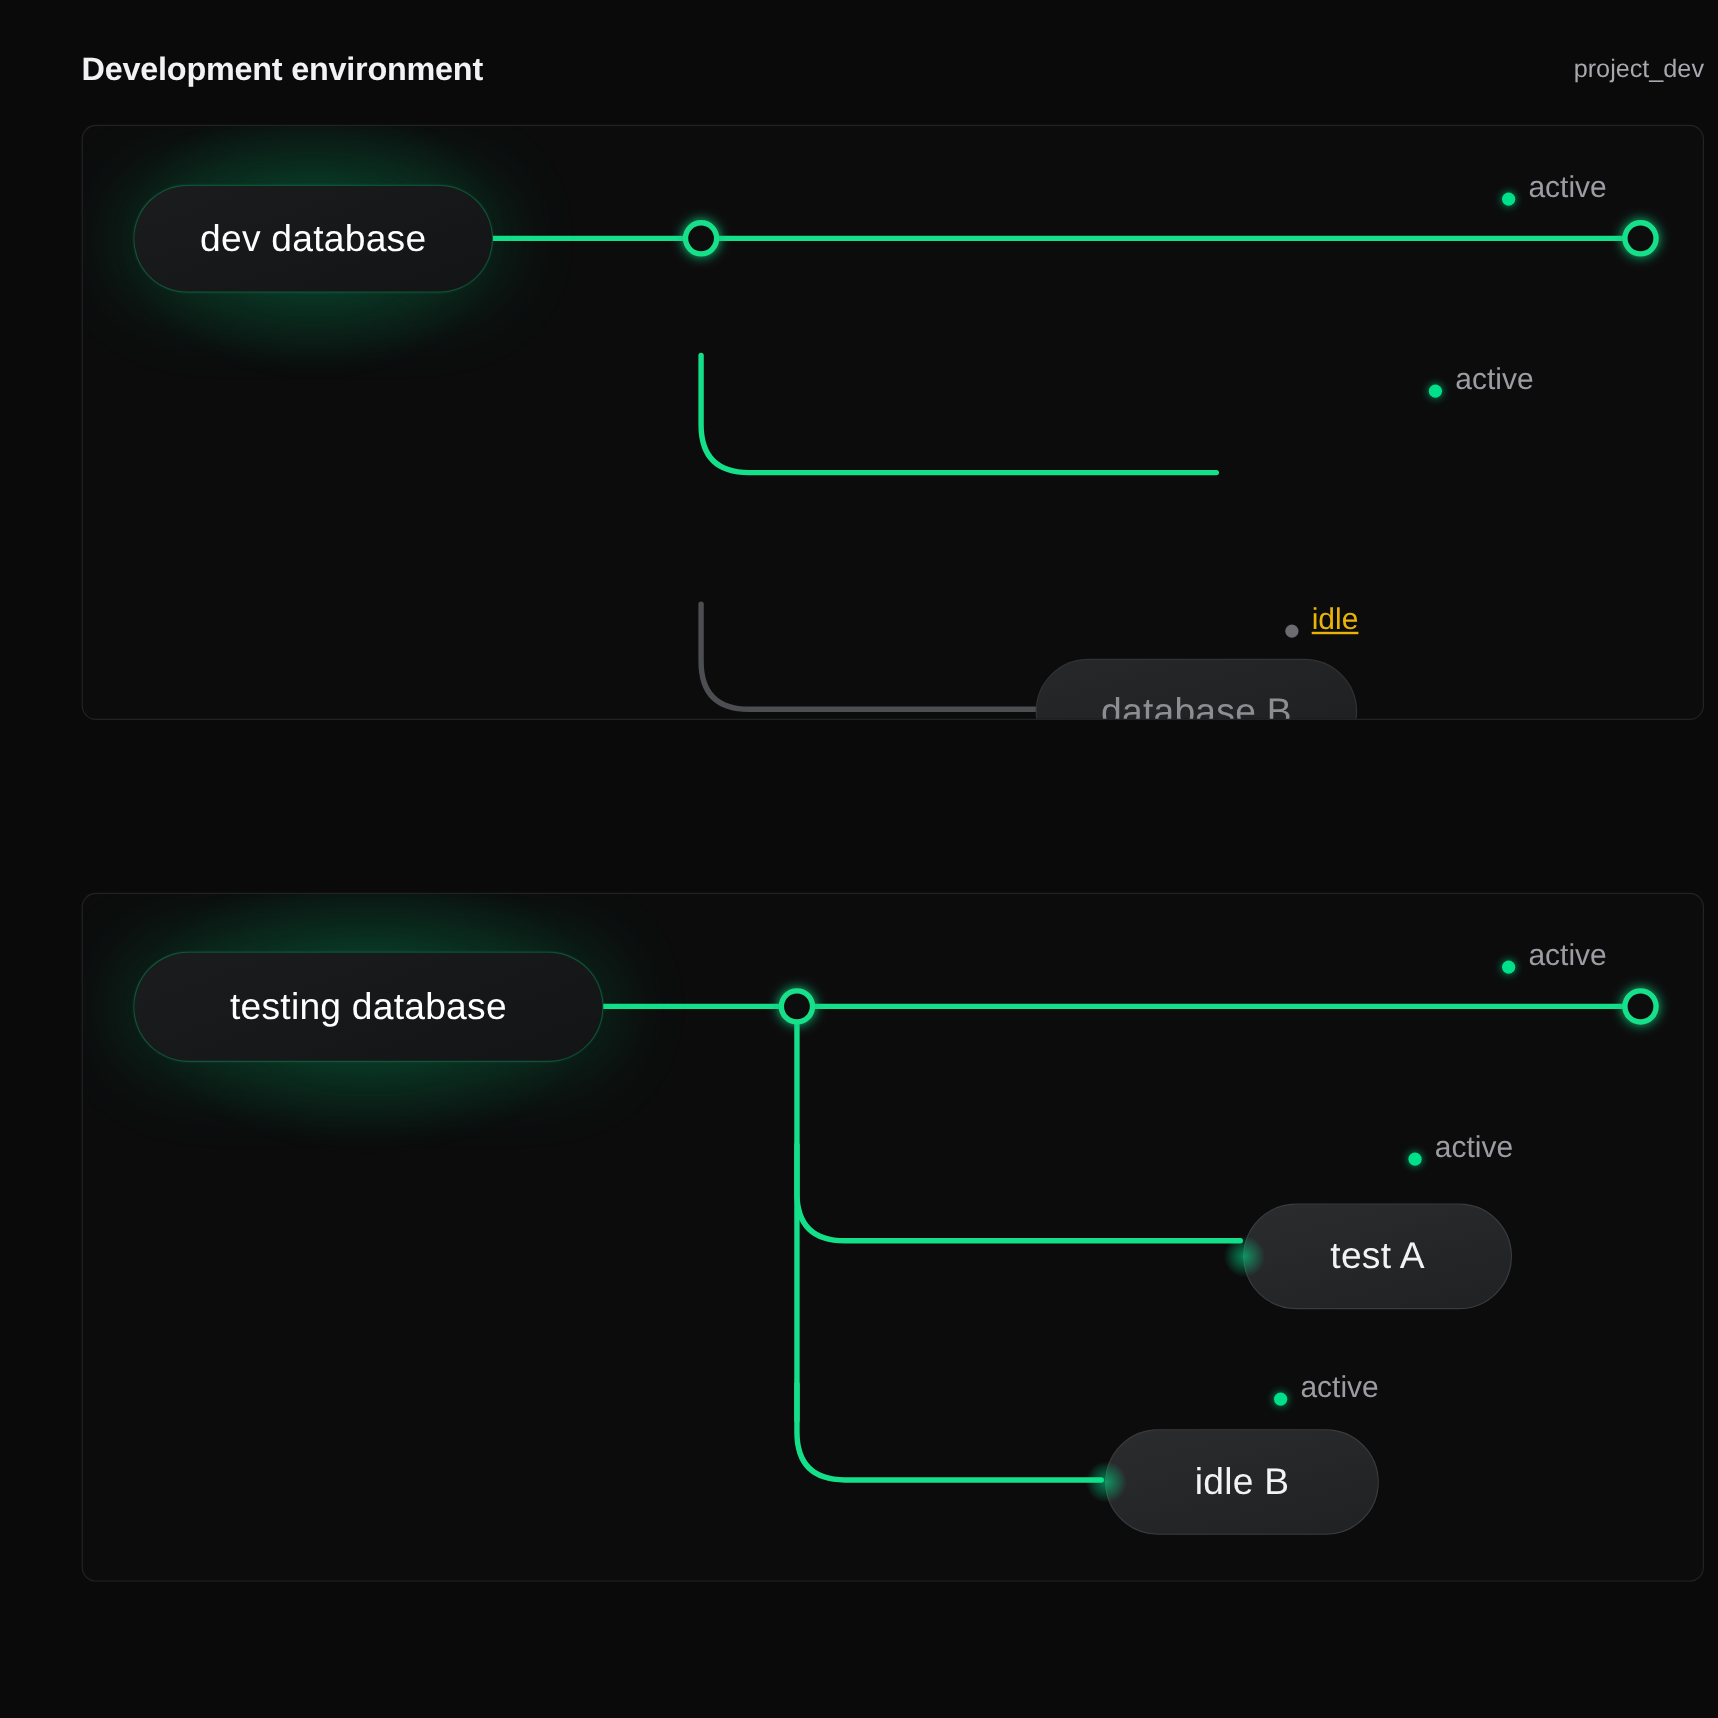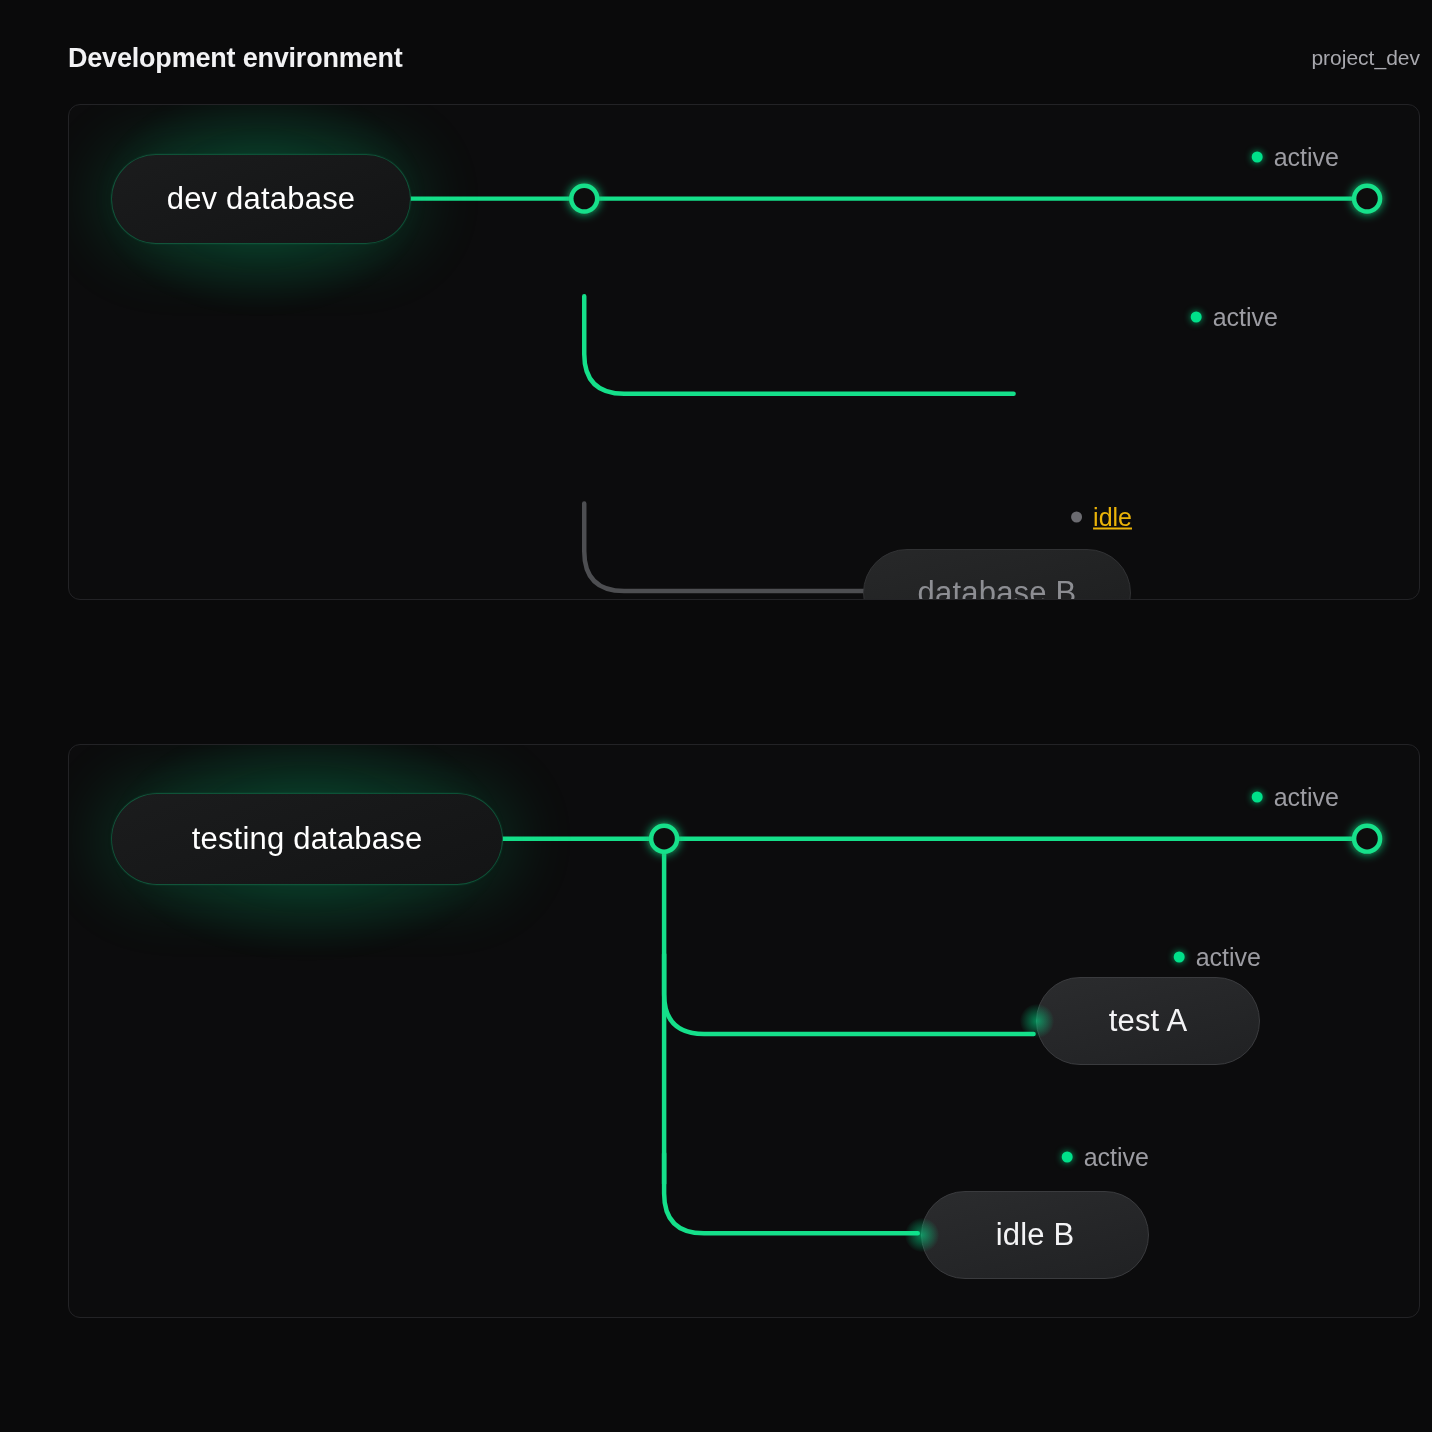--- a/index.html
+++ b/index.html
@@ -133,21 +133,21 @@
                 rgba(0, 215, 130, 0) 72%);
     transform: translate(-50%, -50%);
     pointer-events: none;
     z-index: 1;
   }
 
   
   .status {
     position: absolute;
     display: flex;
-    align-items: center;
+    align-items: flex-end;
     gap: 11px;
     transform: translate(-100%, -50%);
     white-space: nowrap;
   }
   .status-dot {
     width: 11px; height: 11px;
     border-radius: 50%;
     flex: 0 0 auto;
   }
   .status-dot.active {
@@ -271,21 +271,21 @@
 
         <div class="status" style="left:1270px; top:52px;">
           <span class="status-dot active"></span>
           <span class="status-text">active</span>
         </div>
 
         <div class="status" style="left:1192px; top:212px;">
           <span class="status-dot active"></span>
           <span class="status-text">active</span>
         </div>
-        <div class="node node-leaf" style="left:1079px; top:276px; width:224px; height:88px;">
+        <div class="node node-leaf" style="left:1079px; top:302px; width:224px; height:88px;">
           <span class="entry-glow" style="left:0px; top:50%;"></span>
           <span class="node-label">test A</span>
         </div>
 
         <div class="status" style="left:1080px; top:412px;">
           <span class="status-dot active"></span>
           <span class="status-text">active</span>
         </div>
         <div class="node node-leaf" style="left:966px; top:490px; width:228px; height:88px;">
           <span class="entry-glow" style="left:0px; top:50%;"></span>

